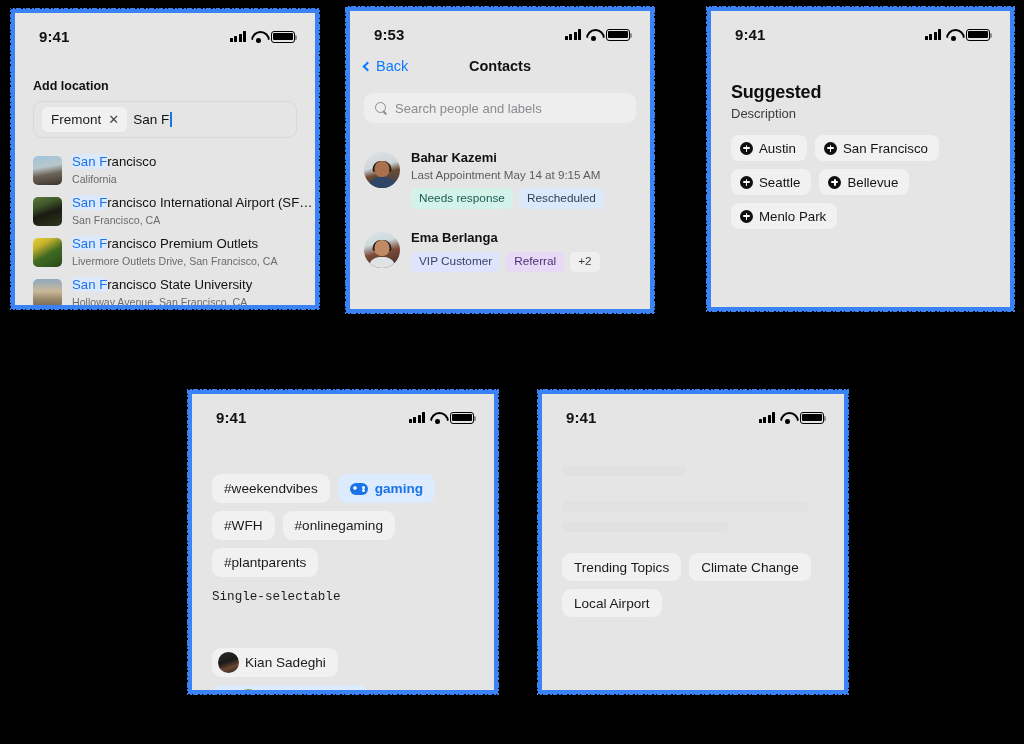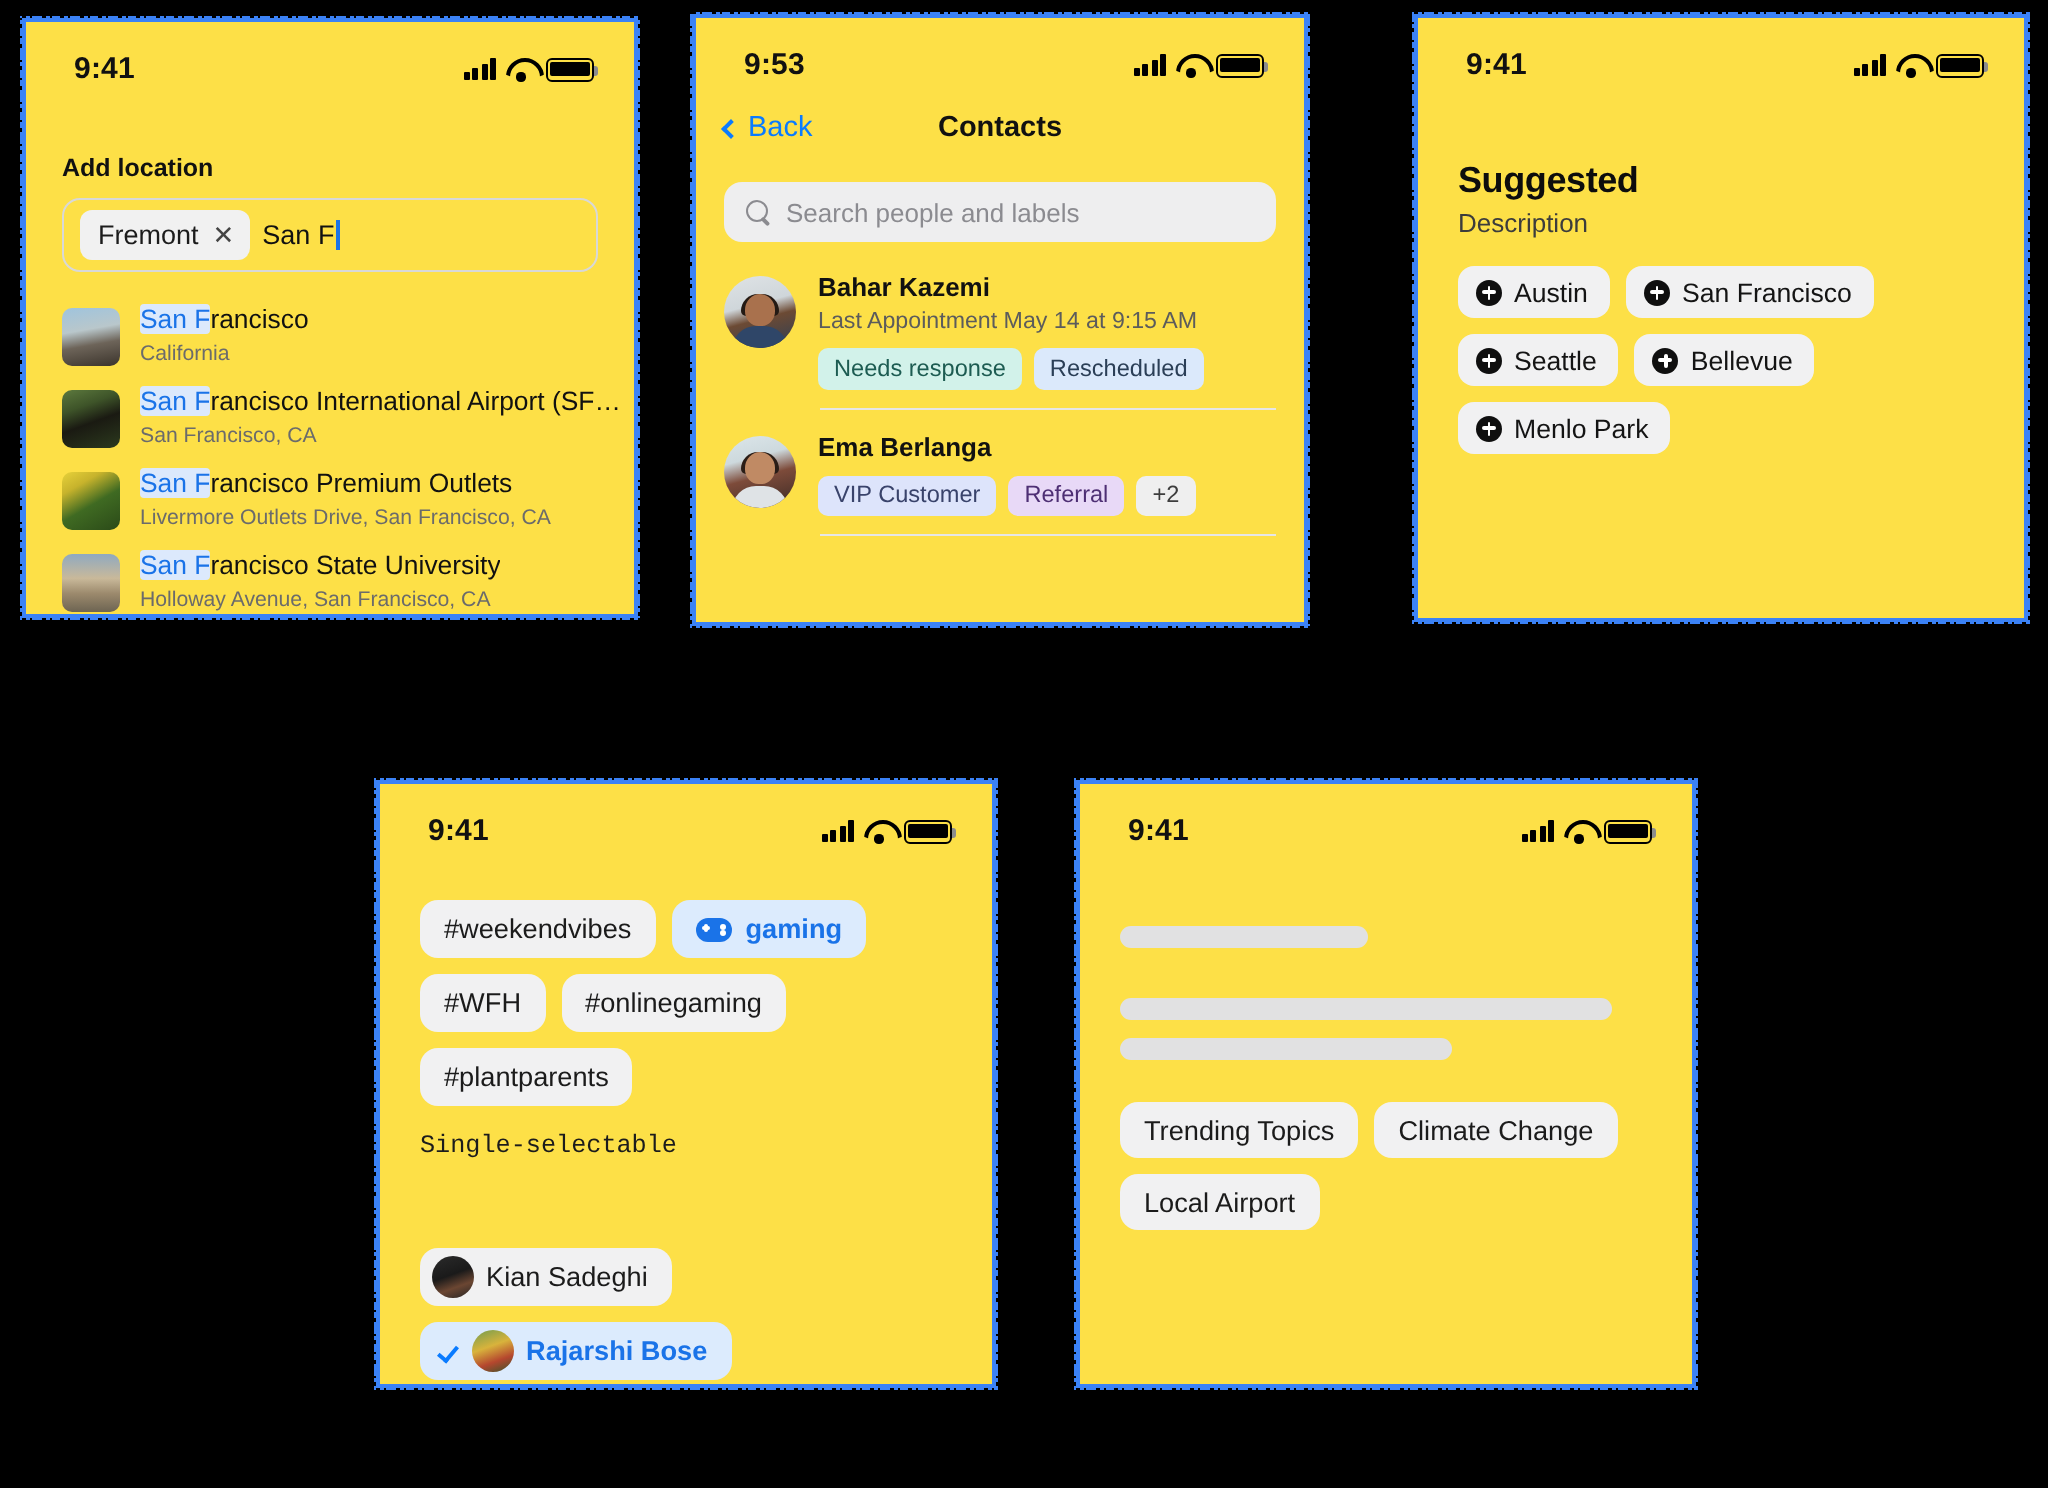--- a/index.html
+++ b/index.html
@@ -35,22 +35,22 @@
         #000 0px, #000 2px, transparent 2px, transparent 5px,
         #000 5px, #000 6px, transparent 6px, transparent 10px,
         #000 10px, #000 12px, transparent 12px, transparent 14px,
         #000 14px, #000 15px, transparent 15px, transparent 21px);
   }
   .edge.left { left:-8px; }
   .edge.right { right:-8px; }
 
   .screen {
     position:absolute; inset:0;
-    background:#fde047;
-    border:3px solid #3b82f6;
+    background:#e5e5e5;
+    border:5px solid #3b82f6;
     z-index: 5;
     overflow:hidden;
   }
 
   
   .statusbar {
     display:flex; align-items:center; justify-content:space-between;
     padding: 13px 20px 0 24px;
     height: 34px;
   }
@@ -115,21 +115,21 @@
     position:relative; display:flex; align-items:center;
     height:34px; padding:0 14px; margin-top:4px;
   }
   .back { display:flex; align-items:center; gap:4px; color:#0a7bff;
           font-size:14.5px; cursor:pointer; }
   .chev { display:inline-block; width:7px; height:7px; border-left:2.2px solid #0a7bff;
           border-bottom:2.2px solid #0a7bff; transform:rotate(45deg); margin-right:1px; }
   .nav-title { position:absolute; left:0; right:0; text-align:center;
                font-size:14.5px; font-weight:700; color:#111; pointer-events:none; }
   .searchbar {
-    margin:10px 14px 4px 14px; height:30px; background:#eeeeef; border-radius:9px;
+    margin:10px 14px 16px 14px; height:30px; background:#eeeeef; border-radius:9px;
     display:flex; align-items:center; gap:8px; padding:0 11px;text-align:right;
   }
   .mag { position:relative; width:12px; height:12px; flex:none; }
   .mag::before { content:""; position:absolute; left:0; top:0; width:9px; height:9px;
     border:1.7px solid #8b8b90; border-radius:50%; }
   .mag::after { content:""; position:absolute; left:8px; top:8.3px; width:5px; height:1.7px;
     background:#8b8b90; transform:rotate(45deg); transform-origin:left center; border-radius:1px; }
   .search-ph { font-size:13px; color:#8b8b90; }
 
   .contact { display:flex; gap:11px; padding:11px 14px 9px 14px; }
@@ -424,21 +424,21 @@
               <i></i>
             </span>
           <span class="wifi"></span>
           <span class="batt">
               <span></span>
             </span>
         </div>
       </div>
 
       <div class="p4-body">
-        <div class="chipwrap" style="margin-top:24px">
+        <div class="chipwrap" style="margin-top:46px">
           <div class="gchip">
               <span>#weekendvibes</span>
             </div>
           <div class="gchip sel">
             <span class="pad">
                 <em></em>
                 <b></b>
               </span>
             <span>gaming</span>
           </div>

